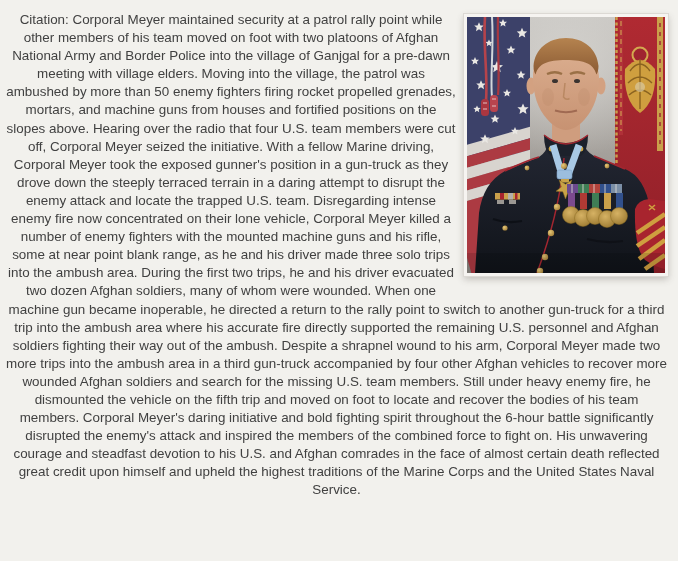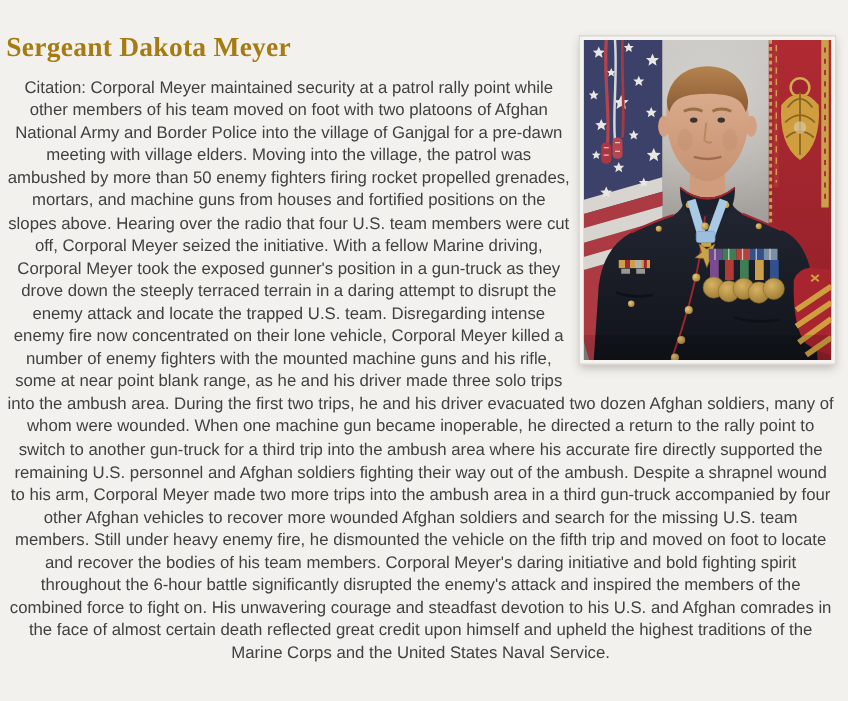--- a/index.html
+++ b/index.html
@@ -249,18 +249,17 @@
           <path d="M172,242 L198,223" stroke="#cf9f3f" stroke-width="4.5"></path>
           <path d="M178,252 L198,238" stroke="#cf9f3f" stroke-width="4.5"></path>
           <path d="M182,188 l6,5 M188,188 l-6,5" stroke="#cf9f3f" stroke-width="1.6"></path>
         </g>
 
         <rect x="0" y="236" width="198" height="20" fill="#000" opacity=".12"></rect>
       </g>
     </svg>
   </figure>
 
-  <h1 class="title">Sergeant Dakota Meyer</h1>
 
 
   <p class="citation">Citation: Corporal Meyer maintained security at a patrol rally point while other members of his team moved on foot with two platoons of Afghan National Army and Border Police into the village of Ganjgal for a pre-dawn meeting with village elders. Moving into the village, the patrol was ambushed by more than 50 enemy fighters firing rocket propelled grenades, mortars, and machine guns from houses and fortified positions on the slopes above. Hearing over the radio that four U.S. team members were cut off, Corporal Meyer seized the initiative. With a fellow Marine driving, Corporal Meyer took the exposed gunner's position in a gun-truck as they drove down the steeply terraced terrain in a daring attempt to disrupt the enemy attack and locate the trapped U.S. team. Disregarding intense enemy fire now concentrated on their lone vehicle, Corporal Meyer killed a number of enemy fighters with the mounted machine guns and his rifle, some at near point blank range, as he and his driver made three solo trips into the ambush area. During the first two trips, he and his driver evacuated two dozen Afghan soldiers, many of whom were wounded. When one machine gun became inoperable, he directed a return to the rally point to switch to another gun-truck for a third trip into the ambush area where his accurate fire directly supported the remaining U.S. personnel and Afghan soldiers fighting their way out of the ambush. Despite a shrapnel wound to his arm, Corporal Meyer made two more trips into the ambush area in a third gun-truck accompanied by four other Afghan vehicles to recover more wounded Afghan soldiers and search for the missing U.S. team members. Still under heavy enemy fire, he dismounted the vehicle on the fifth trip and moved on foot to locate and recover the bodies of his team members. Corporal Meyer's daring initiative and bold fighting spirit throughout the 6-hour battle significantly disrupted the enemy's attack and inspired the members of the combined force to fight on. His unwavering courage and steadfast devotion to his U.S. and Afghan comrades in the face of almost certain death reflected great credit upon himself and upheld the highest traditions of the Marine Corps and the United States Naval Service.</p>
 
 </div>
 
 </body></html>

